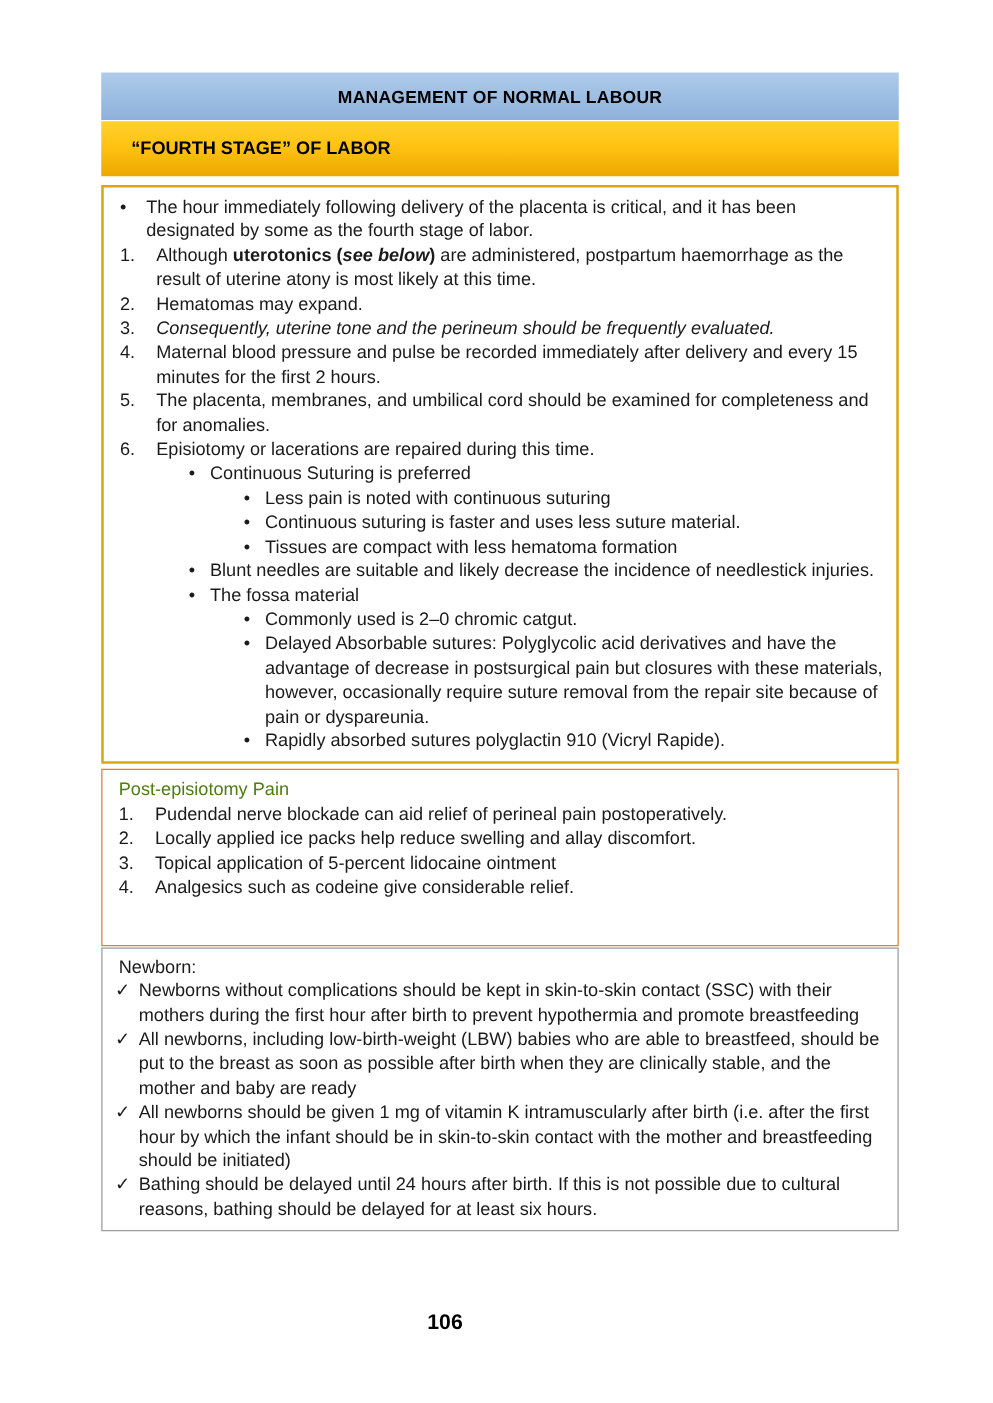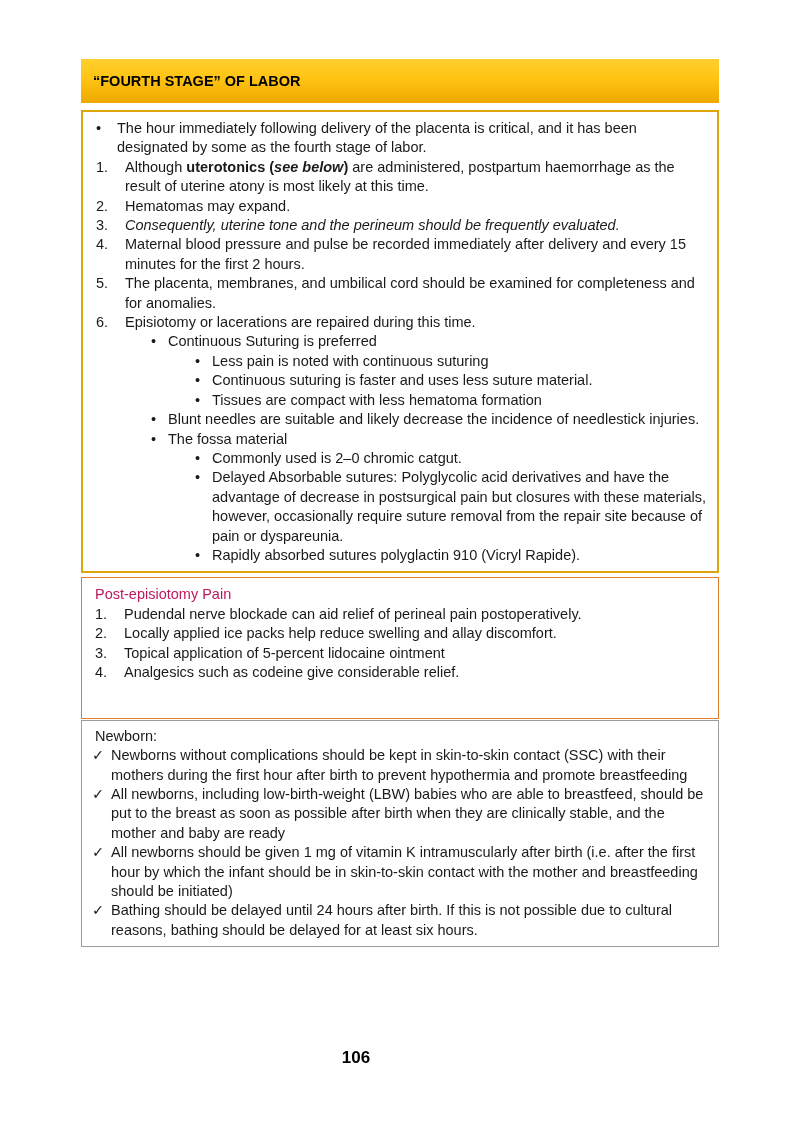--- a/index.html
+++ b/index.html
@@ -16,21 +16,21 @@
     height:38px;
     background:linear-gradient(to bottom,#aecbea 0%,#9cbde2 55%,#8fb0d9 100%);
     display:flex;align-items:center;justify-content:center;
     font-weight:bold;font-size:14px;color:#000;
     letter-spacing:.2px;
   }
   .section-bar{
     height:44px;margin-top:1px;
     background:linear-gradient(to bottom,#ffd02e 0%,#ffc312 45%,#eda800 100%);
     display:flex;align-items:center;
-    padding-left:12px;box-sizing:border-box;
+    padding-left:24px;box-sizing:border-box;
     font-weight:bold;font-size:14.5px;color:#000;
   }
 
   .box{background:#fff;box-sizing:border-box;font-size:14.5px;line-height:19.4px;}
   .main-box{
     margin-top:7px;
     border:2px solid #dda60b;
     padding:7px 8px 6px 6px;
   }
   .post-box{
@@ -52,37 +52,38 @@
   .li.b0{padding-left:7px;}  .li.b0 .marker{width:21px;}
   .li.n0{padding-left:7px;}  .li.n0 .marker{width:29px;}
   .li.b1{padding-left:62px;} .li.b1 .marker{width:17px;}
   .li.b2{padding-left:106px;}.li.b2 .marker{width:17px;}
   .li.chk{padding-left:4px;} .li.chk .marker{width:19px;}
   .li.it .txt{font-style:italic;}
 
   .bd{font-weight:bold;}
   .bdit{font-weight:bold;font-style:italic;}
 
-  .post-heading{color:#be185d;padding-left:7px;}
+  .post-heading{color:#4d7c0f;padding-left:7px;}
   .blank-line{height:19.4px;}
   .note-italic{font-style:italic;padding-left:7px;padding-right:2px;}
 
   .newborn-heading{padding-left:7px;}
 
   .page-number{
     position:absolute;left:0;top:1048px;width:712px;
     text-align:center;font-weight:bold;font-size:17px;color:#000;
   }
 </style>
 </head>
 <body>
 
 <div class="page">
   <div class="content">
 
+    <div class="title-bar">MANAGEMENT OF NORMAL LABOUR</div>
 
     <div class="section-bar">“FOURTH STAGE” OF LABOR</div>
 
     <div class="box main-box">
       <div>
 
           <div class="li b0">
             <span class="marker">•</span>
             <span class="txt"><span>The hour immediately following delivery of the placenta is critical, and it has been designated by some as the fourth stage of labor.</span><span class="bd"></span><span class="bdit"></span><span class="bd"></span><span></span></span>
           </div>

